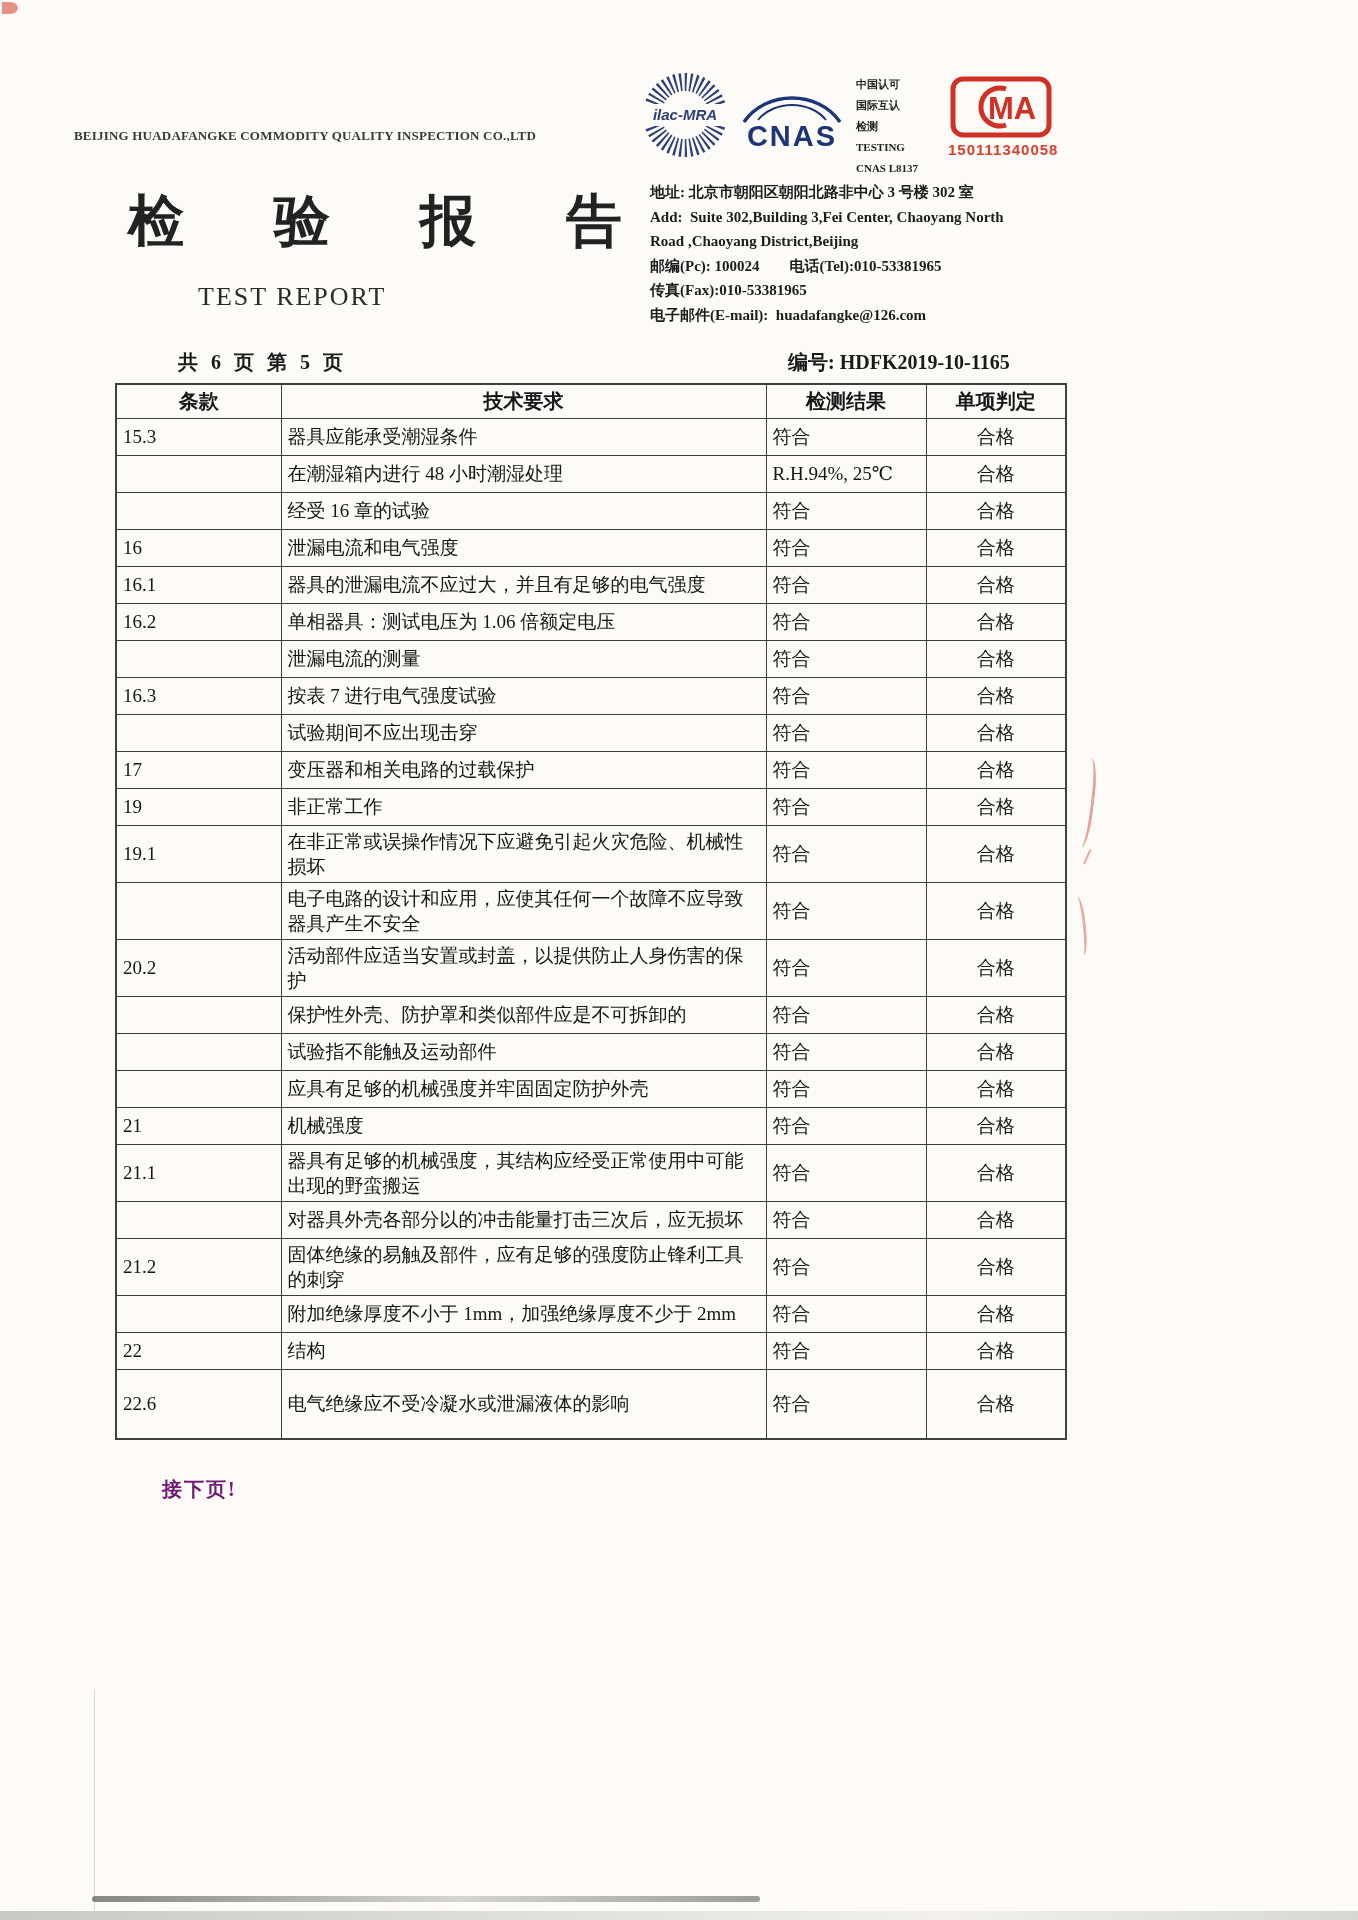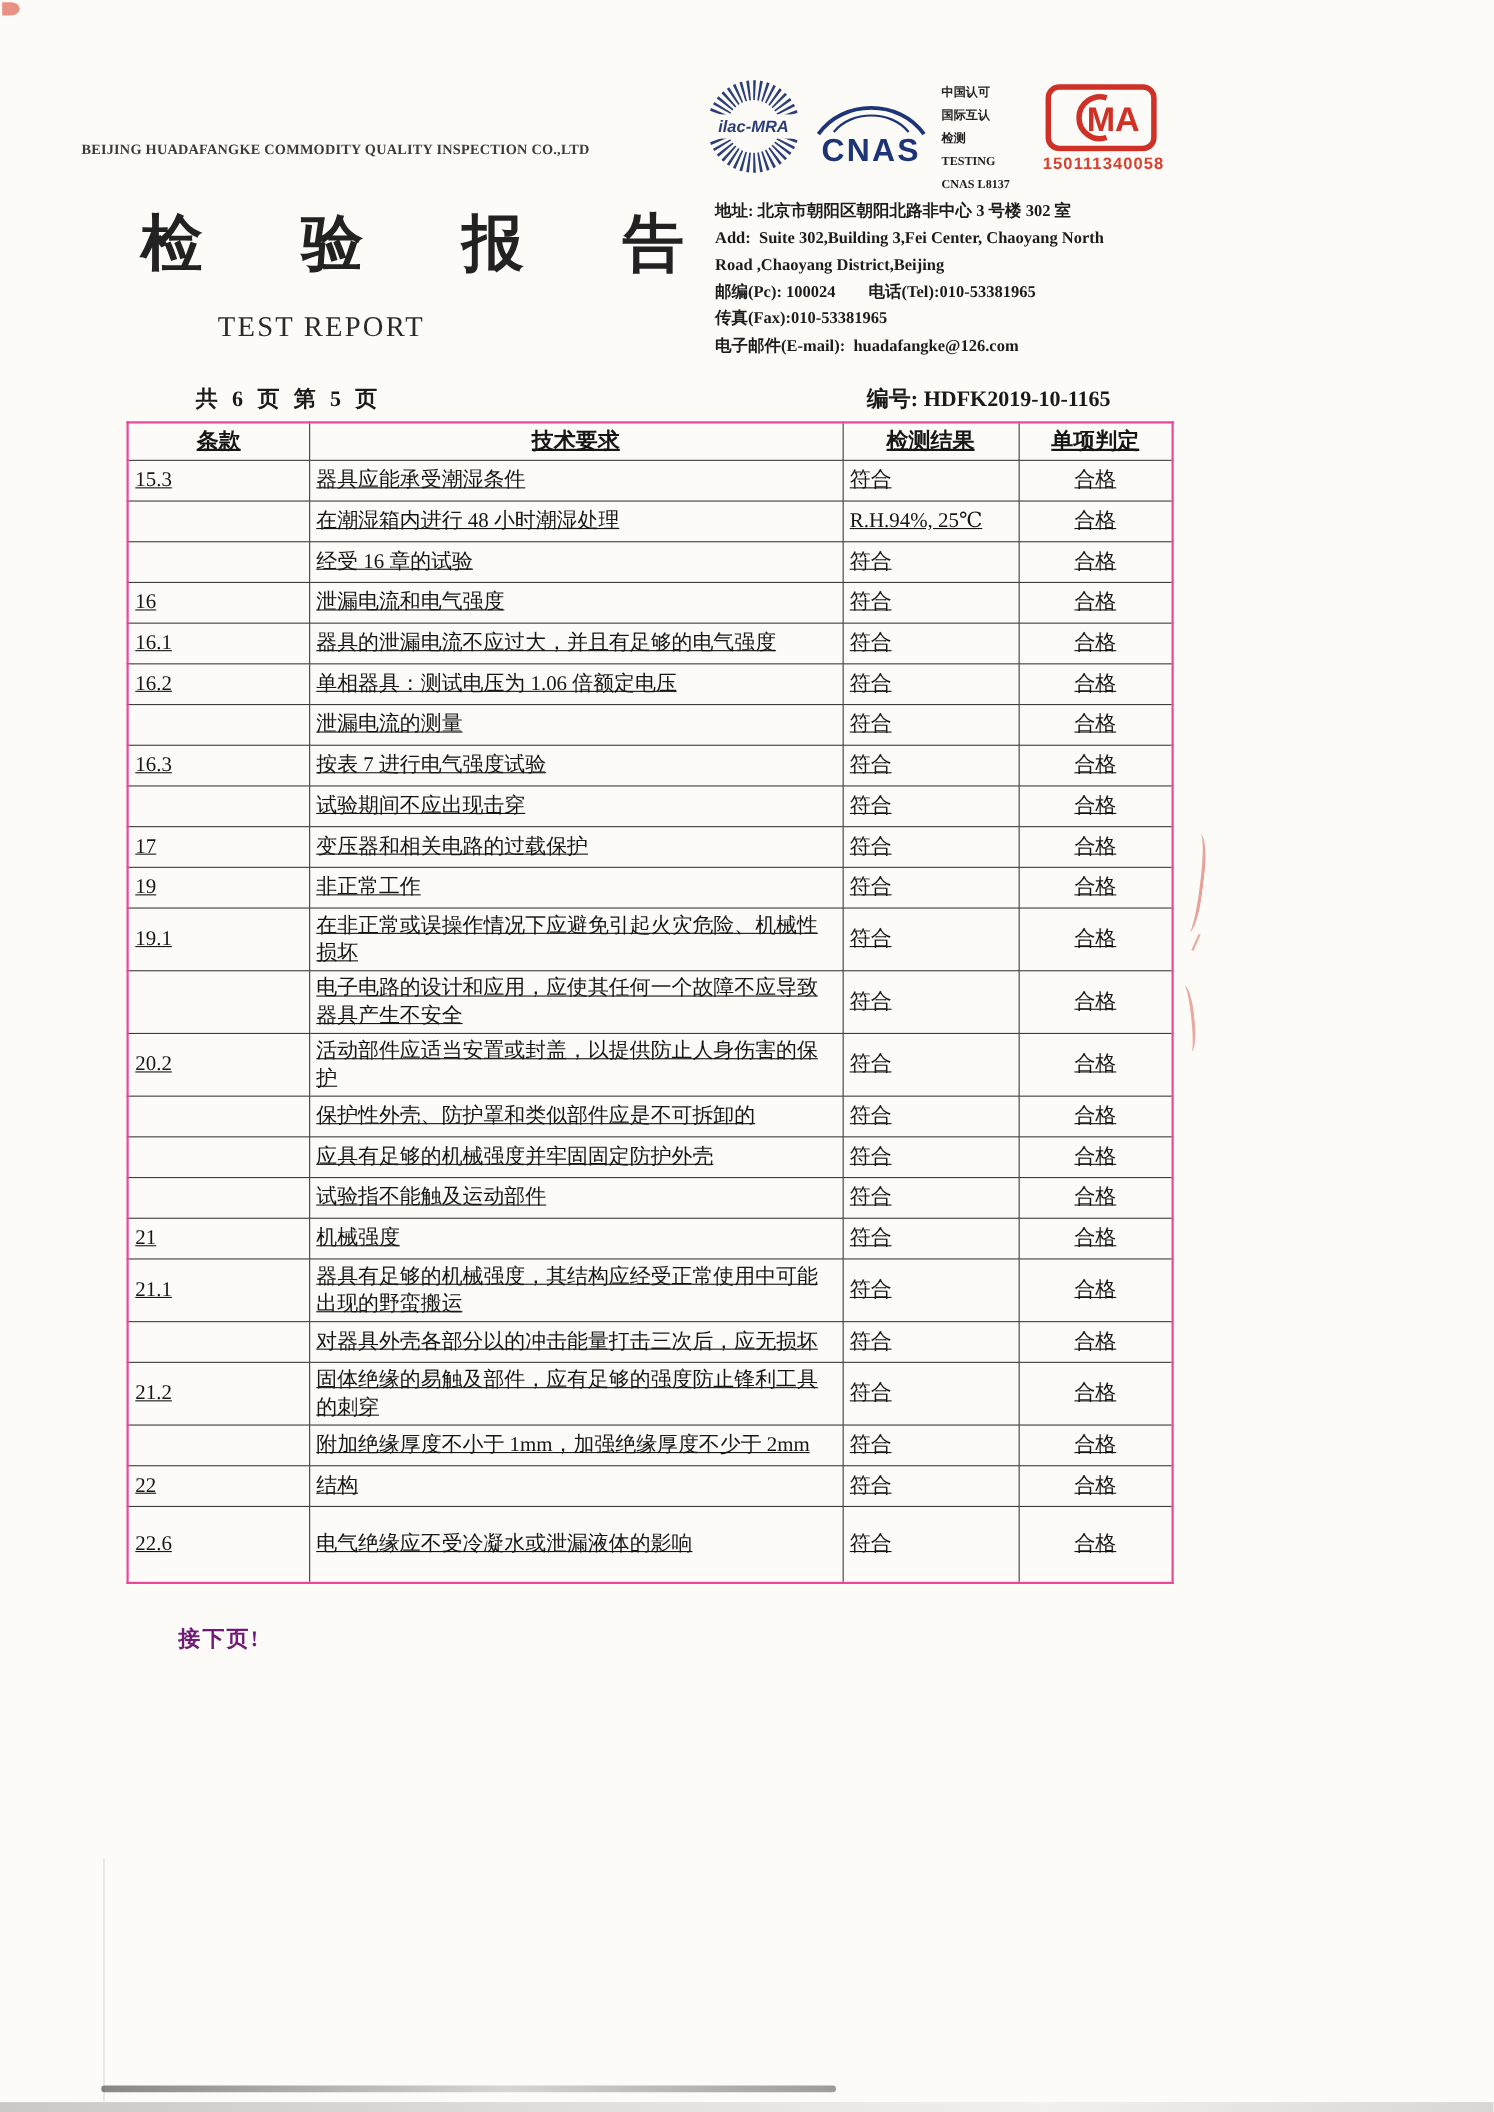--- a/index.html
+++ b/index.html
@@ -62,22 +62,22 @@
   }
   .report-no {
     position: absolute; left: 788px; top: 349px;
     font-size: 20px; font-weight: 700; color: #1a1a1a;
   }
 
   
   table.results {
     position: absolute; left: 115px; top: 383px;
     width: 950px; border-collapse: collapse; table-layout: fixed;
-    border: 2px solid #ec4899;
-    font-size: 19px; color: #161616; text-decoration: underline;
+    border: 2px solid #404040;
+    font-size: 19px; color: #161616;
   }
   table.results th, table.results td {
     border: 1.5px solid #3c3c3c;
     vertical-align: middle;
     line-height: 25px;
     padding: 3px 6px;
   }
   table.results th { height: 34px; font-weight: 700; text-align: center; font-size: 20px; }
   table.results td { height: 37px; }
   table.results tbody tr:last-child td { height: 70px; }
@@ -280,27 +280,27 @@
           <td class="col3">合格</td>
         </tr>
         <tr>
           <td class="col0"></td>
           <td class="col1">保护性外壳、防护罩和类似部件应是不可拆卸的</td>
           <td class="col2">符合</td>
           <td class="col3">合格</td>
         </tr>
         <tr>
           <td class="col0"></td>
+          <td class="col1">试验指不能触及运动部件</td>
+          <td class="col2">符合</td>
+          <td class="col3">合格</td>
+        </tr>
+        <tr>
+          <td class="col0"></td>
           <td class="col1">应具有足够的机械强度并牢固固定防护外壳</td>
-          <td class="col2">符合</td>
-          <td class="col3">合格</td>
-        </tr>
-        <tr>
-          <td class="col0"></td>
-          <td class="col1">试验指不能触及运动部件</td>
           <td class="col2">符合</td>
           <td class="col3">合格</td>
         </tr>
         <tr>
           <td class="col0">21</td>
           <td class="col1">机械强度</td>
           <td class="col2">符合</td>
           <td class="col3">合格</td>
         </tr>
         <tr>

